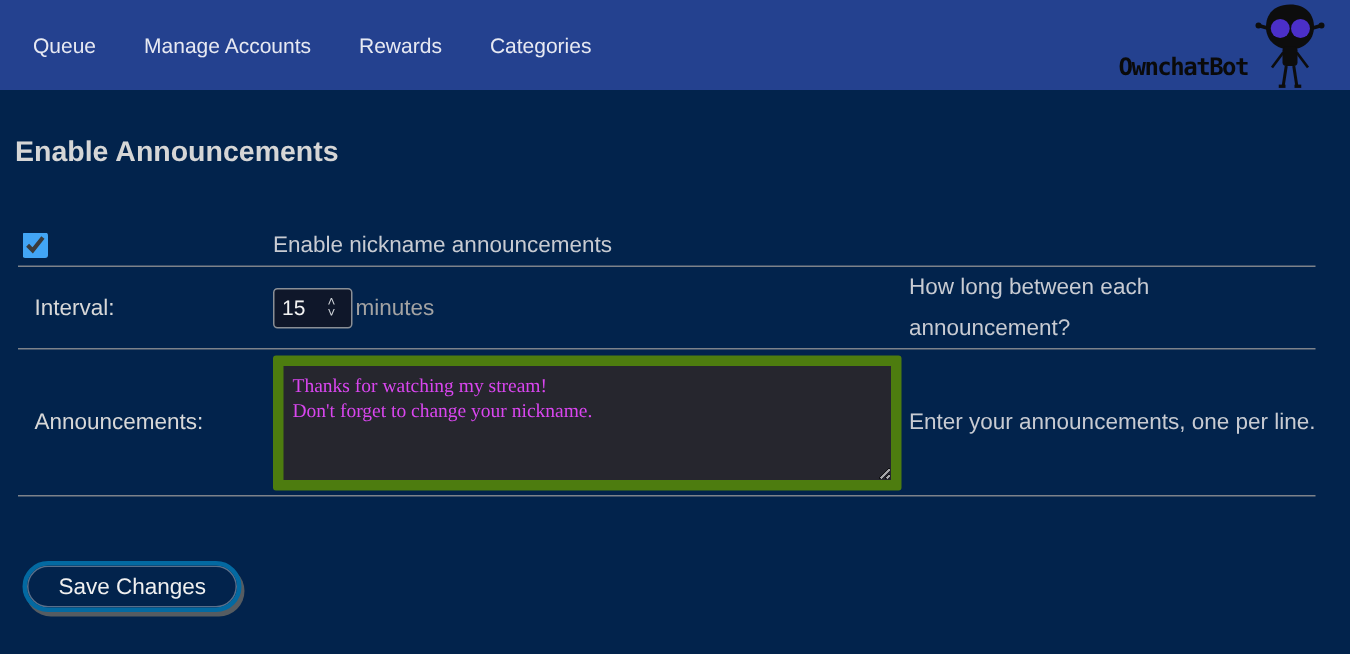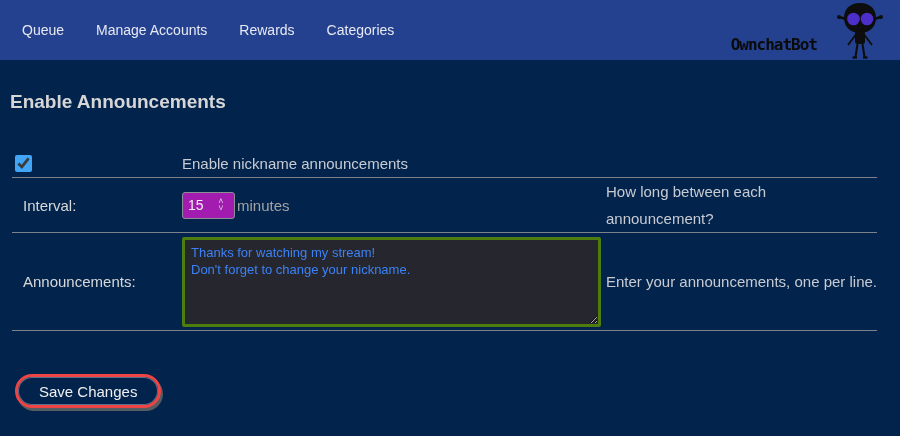--- a/index.html
+++ b/index.html
@@ -40,21 +40,21 @@
     height: 60px;
     display: flex;
     align-items: flex-end;
   }
   .brand-text {
     font-family: "DejaVu Sans Mono", monospace;
     font-weight: bold;
     font-size: 16px;
     letter-spacing: -1px;
     color: #0a0a0a;
-    margin: 0 17px 6px 0;
+    margin: 0 2px 6px 0;
   }
   .robot { width: 52px; height: 58px; margin-top: 2px; }
 
   
   .page-title {
     font-size: 19px;
     font-weight: bold;
     color: #d6d6d6;
     margin: 31px 0 0 10px;
   }
@@ -80,21 +80,21 @@
     margin-left: 3px;
   }
 
   
   .control-inline { display: flex; align-items: center; }
   .stepper {
     display: flex;
     align-items: center;
     width: 53px;
     height: 27px;
-    background: #a21caf;
+    background: #0f172a;
     border: 1px solid #8a8f96;
     border-radius: 3px;
     overflow: hidden;
   }
   .stepper-input {
     width: 30px;
     background: transparent;
     border: none;
     outline: none;
     color: #f2f2f2;
@@ -114,39 +114,39 @@
     line-height: 7px;
     user-select: none;
   }
   .suffix { font-size: 15px; color: #a3a3a3; margin-left: 2px; }
 
   
   .announce-textarea {
     width: 419px;
     height: 90px;
     background: #26262e;
-    border: 3px solid #4d7c0f;
+    border: 7px solid #4d7c0f;
     border-radius: 2px;
-    color: #3b82f6;
-    font-family: Liberation Sans, sans-serif;
+    color: #d946ef;
+    font-family: Liberation Serif, serif;
     font-size: 13px;
     line-height: 17px;
     padding: 4px 6px;
     resize: both;
     outline: none;
     display: block;
   }
 
   
   .save-button {
     margin: 43px 0 0 15px;
     height: 34px;
     padding: 0 21px;
     border-radius: 17px;
-    border: 3px solid #ef4444;
+    border: 3px solid #0369a1;
     background: #02234c;
     color: #f0f0f0;
     font-size: 15px;
     font-family: "Liberation Sans", sans-serif;
     box-shadow: 2px 3px 0 0 #565c61, inset 0 0 0 1px rgba(255,255,255,0.35);
     cursor: pointer;
   }
 </style>
 </head>
 <body>

